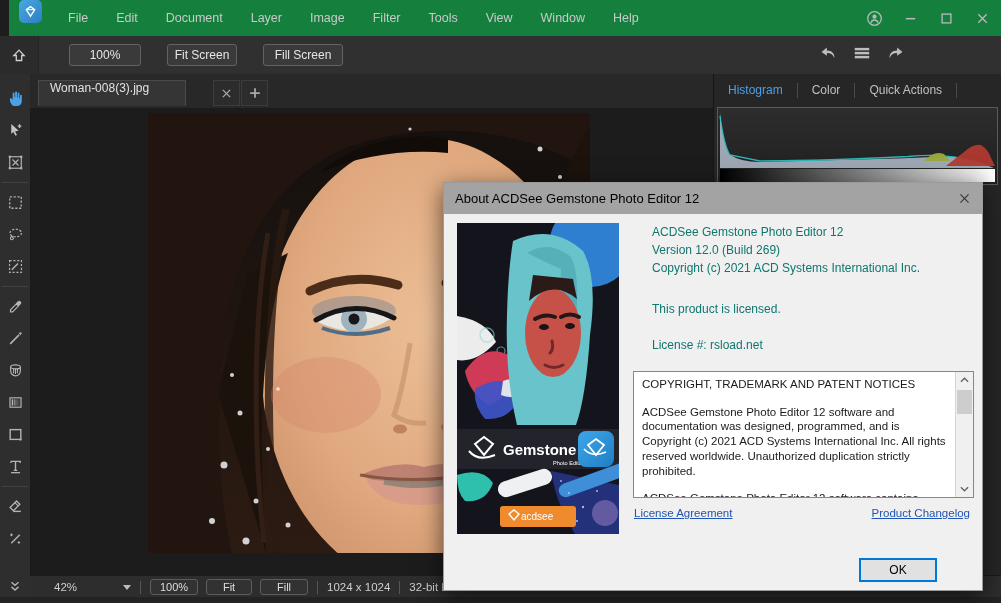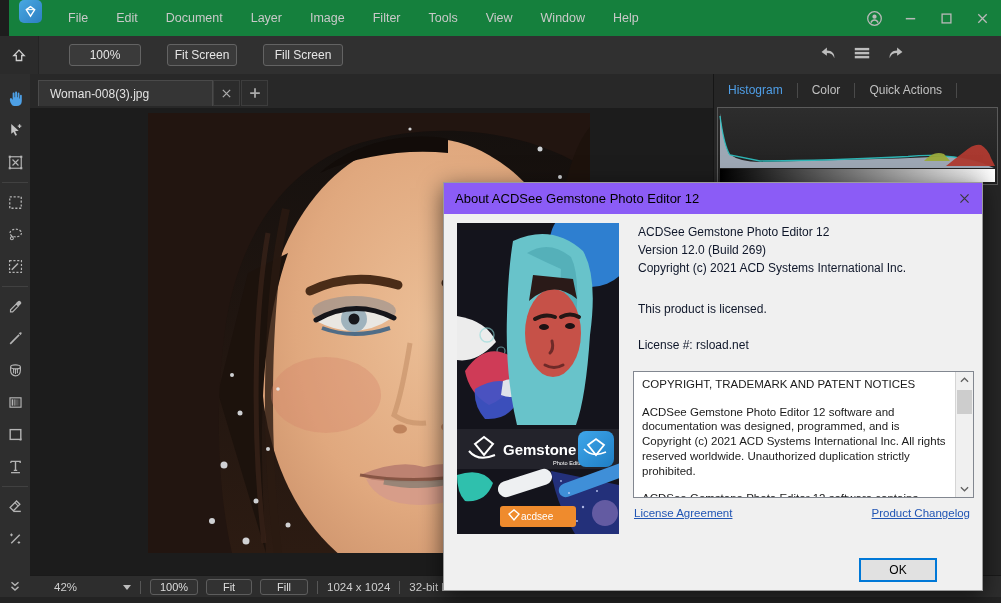--- a/index.html
+++ b/index.html
@@ -21,22 +21,22 @@
   #zoombtn{width:70px;margin-left:30px;}
   #fitbtn{width:68px;margin-left:26px;}
   #fillbtn{width:78px;margin-left:26px;}
   #tbicons{margin-left:auto;display:flex;align-items:center;gap:14px;padding-right:95px;}
   
   #toolcol{left:0;top:74px;width:30px;height:523px;background:#2e2e2e;border-right:1px solid #1a1a1a;}
   .tool{position:absolute;left:3px;width:24px;height:24px;display:flex;align-items:center;justify-content:center;}
   .tsep{position:absolute;left:2px;width:26px;height:1px;background:#414141;}
   
   #tabstrip{left:30px;top:74px;width:683px;height:34px;background:#282828;}
-  #doctab{position:absolute;left:8px;top:6px;height:26px;width:175px;background:#353535;border:1px solid #4a4a4a;
-          border-bottom:none;color:#e2e2e2;font-size:12px;display:flex;align-items:center;padding-left:11px;box-sizing:border-box;}
+  #doctab{position:absolute;left:8px;top:6px;height:26px;width:148px;background:#353535;border:1px solid #4a4a4a;
+          border-bottom:none;color:#e2e2e2;font-size:12px;display:flex;align-items:flex-start;padding-left:11px;box-sizing:border-box;}
   .tabbtn{position:absolute;top:6px;height:26px;width:27px;display:flex;align-items:center;justify-content:center;border:1px solid #3d3d3d;box-sizing:border-box;background:#2c2c2c;}
   #canvas{left:30px;top:108px;width:683px;height:467px;background:#1c1c1c;overflow:hidden;}
   #portrait{left:148px;top:113px;width:442px;height:440px;z-index:2;}
   
   #statusbar{left:30px;top:575px;width:971px;height:22px;background:#2d2d2d;border-top:1px solid #1a1a1a;
              display:flex;align-items:center;color:#cfcfcf;font-size:11.5px;}
   .sbtn{background:#323232;border:1px solid #5d5d5d;border-radius:3px;color:#dedede;font-size:11px;text-align:center;padding:1px 0;}
   .ssep{width:1px;height:13px;background:#565656;margin:0 9px;}
   #ztri{width:0;height:0;border-left:4.5px solid transparent;border-right:4.5px solid transparent;border-top:5px solid #bdbdbd;margin-left:46px;}
   #bottomstrip{left:0;top:597px;width:1001px;height:6px;background:#232323;}
@@ -45,25 +45,25 @@
   #rightpanel{left:713px;top:74px;width:288px;height:501px;background:#262626;border-left:1px solid #161616;}
   #rtabs{display:flex;align-items:center;height:32px;font-size:12px;color:#c0c0c0;}
   .rtab{padding:0 14px;line-height:32px;}
   .rtab.active{color:#4f9fe8;}
   .rsep{width:1px;height:15px;background:#4a4a4a;}
   #histframe{position:absolute;left:3px;top:33px;width:281px;height:78px;border:1px solid #5a5a5a;
              background:linear-gradient(180deg,#2d2d2d,#1f1f1f);box-sizing:border-box;}
   
   #dialog{left:443px;top:182px;width:540px;height:409px;background:#f0f0f0;border:1px solid #9b9b9b;
           box-shadow:0 6px 22px rgba(0,0,0,.6);z-index:50;box-sizing:border-box;}
-  #dlgtitle{position:absolute;left:0;top:0;width:100%;height:31px;background:#8b5cf6;display:flex;align-items:center;}
+  #dlgtitle{position:absolute;left:0;top:0;width:100%;height:31px;background:#a3a3a3;display:flex;align-items:center;}
   #dlgtitle span{font-size:13px;color:#000;padding-left:11px;}
   #dlgclose{position:absolute;right:9px;top:7px;width:17px;height:17px;display:flex;align-items:center;justify-content:center;}
   #artwork{position:absolute;left:13px;top:40px;width:162px;height:254px;}
-  .dtext{position:absolute;left:194px;font-size:12px;color:#0f172a;}
+  .dtext{position:absolute;left:208px;font-size:12px;color:#0f766e;}
   #notices{position:absolute;left:189px;top:188px;width:341px;height:127px;background:#fff;border:1px solid #828790;
            box-sizing:border-box;font-size:11.5px;color:#1b1b1b;overflow:hidden;}
   #noticesinner{position:absolute;left:0;top:0;right:17px;padding:5px 6px 0 8px;line-height:1.28;}
   #noticesinner p{margin:0 0 13px 0;}
   #nscroll{position:absolute;right:0;top:0;width:17px;height:100%;background:#f0f0f0;border-left:1px solid #d5d5d5;}
   .sarrow{position:absolute;left:0;width:17px;height:16px;display:flex;align-items:center;justify-content:center;}
   #nthumb{position:absolute;left:1px;top:18px;width:15px;height:24px;background:#cdcdcd;}
   .dlink{position:absolute;top:324px;font-size:11.5px;text-decoration:underline;cursor:pointer;}
   #okbtn{position:absolute;left:415px;top:375px;width:78px;height:24px;background:#e1e1e1;
          border:1px solid #0078d7;box-shadow:inset 0 0 0 1px #0078d7;font-size:12px;color:#000;

